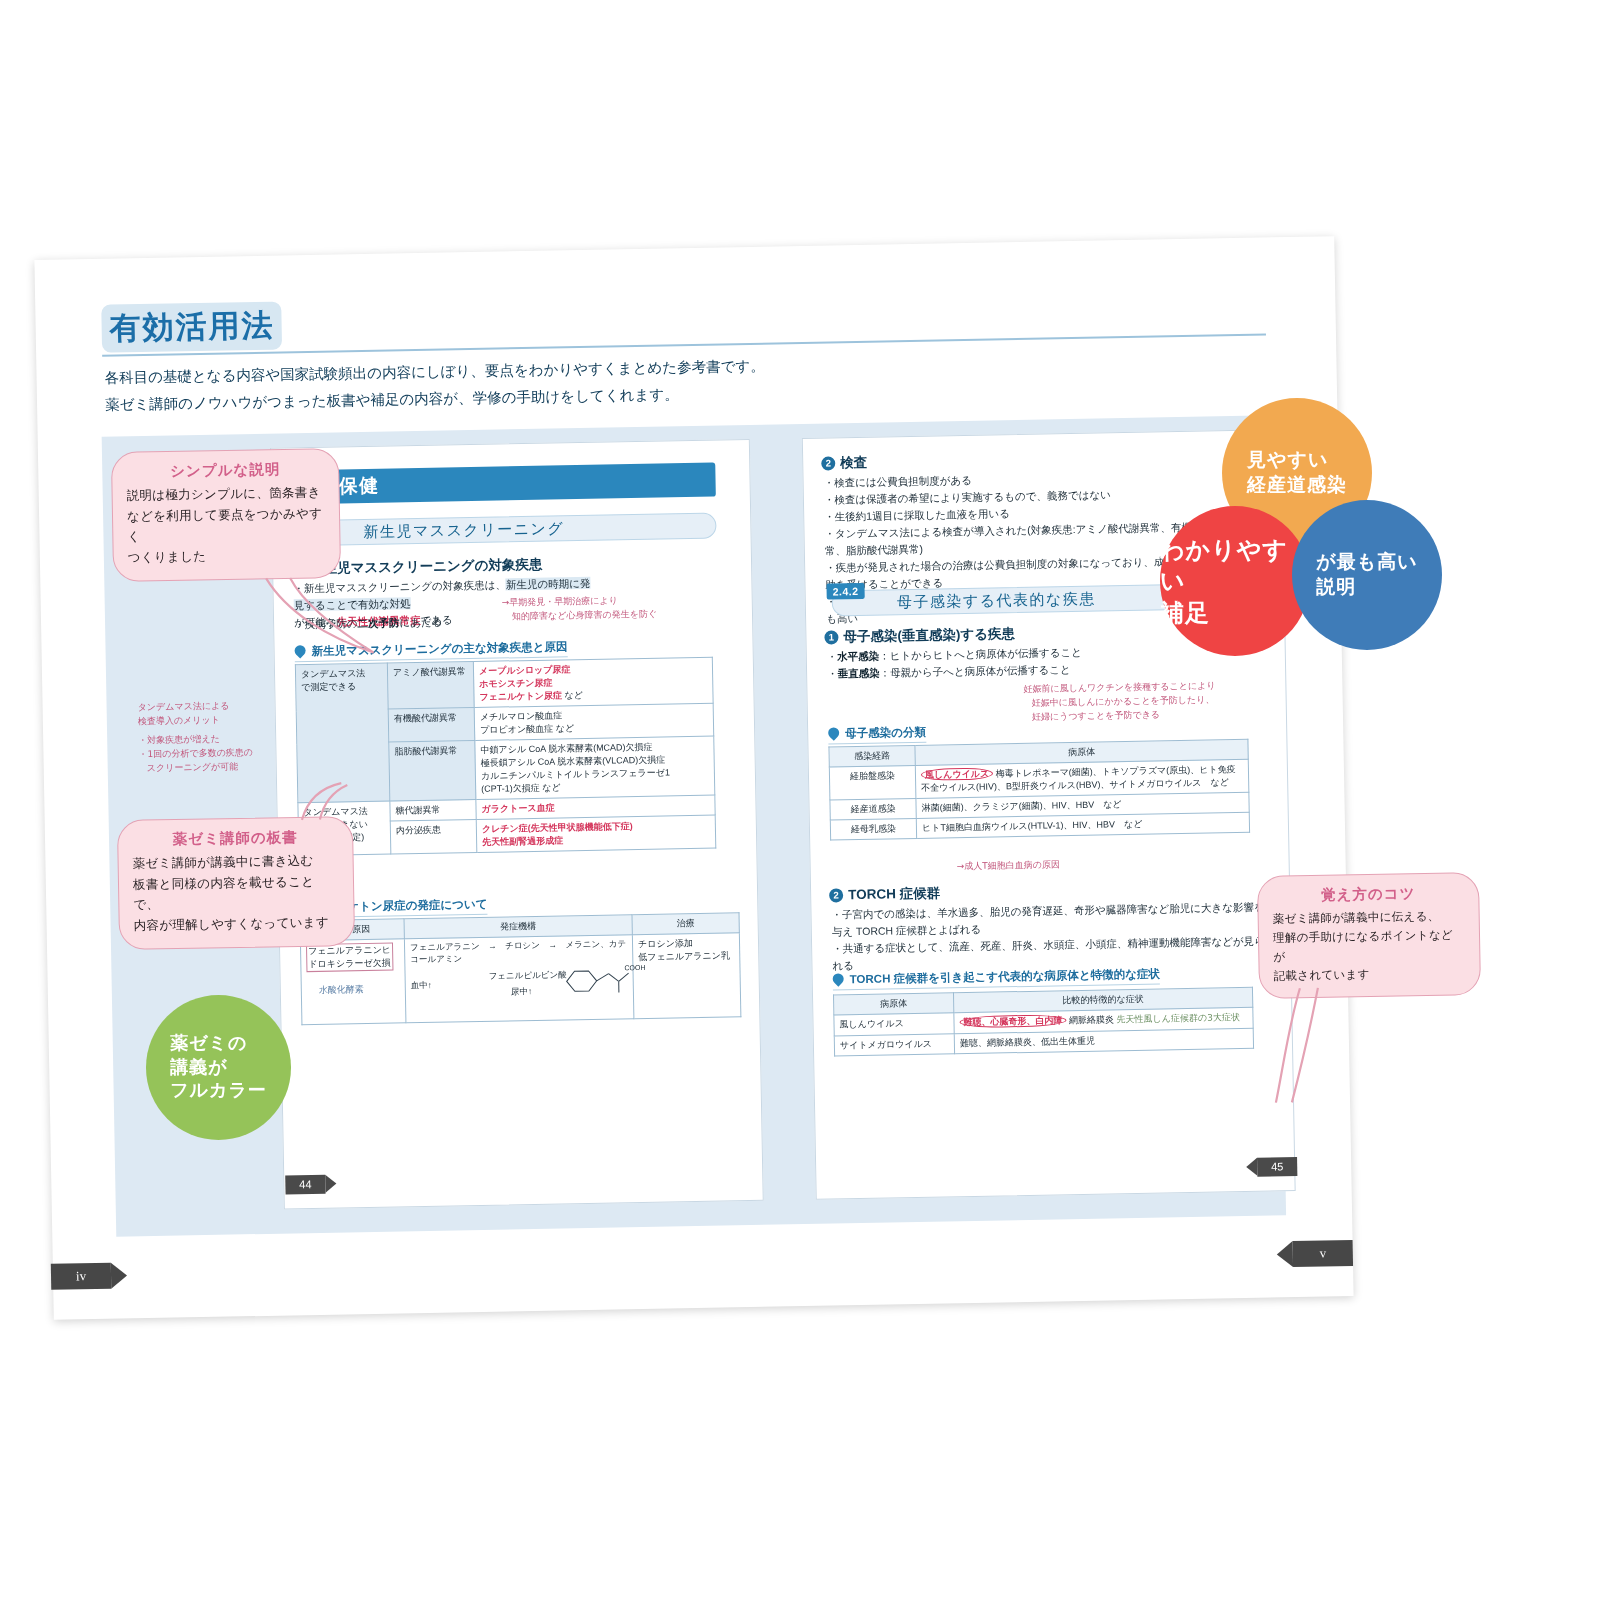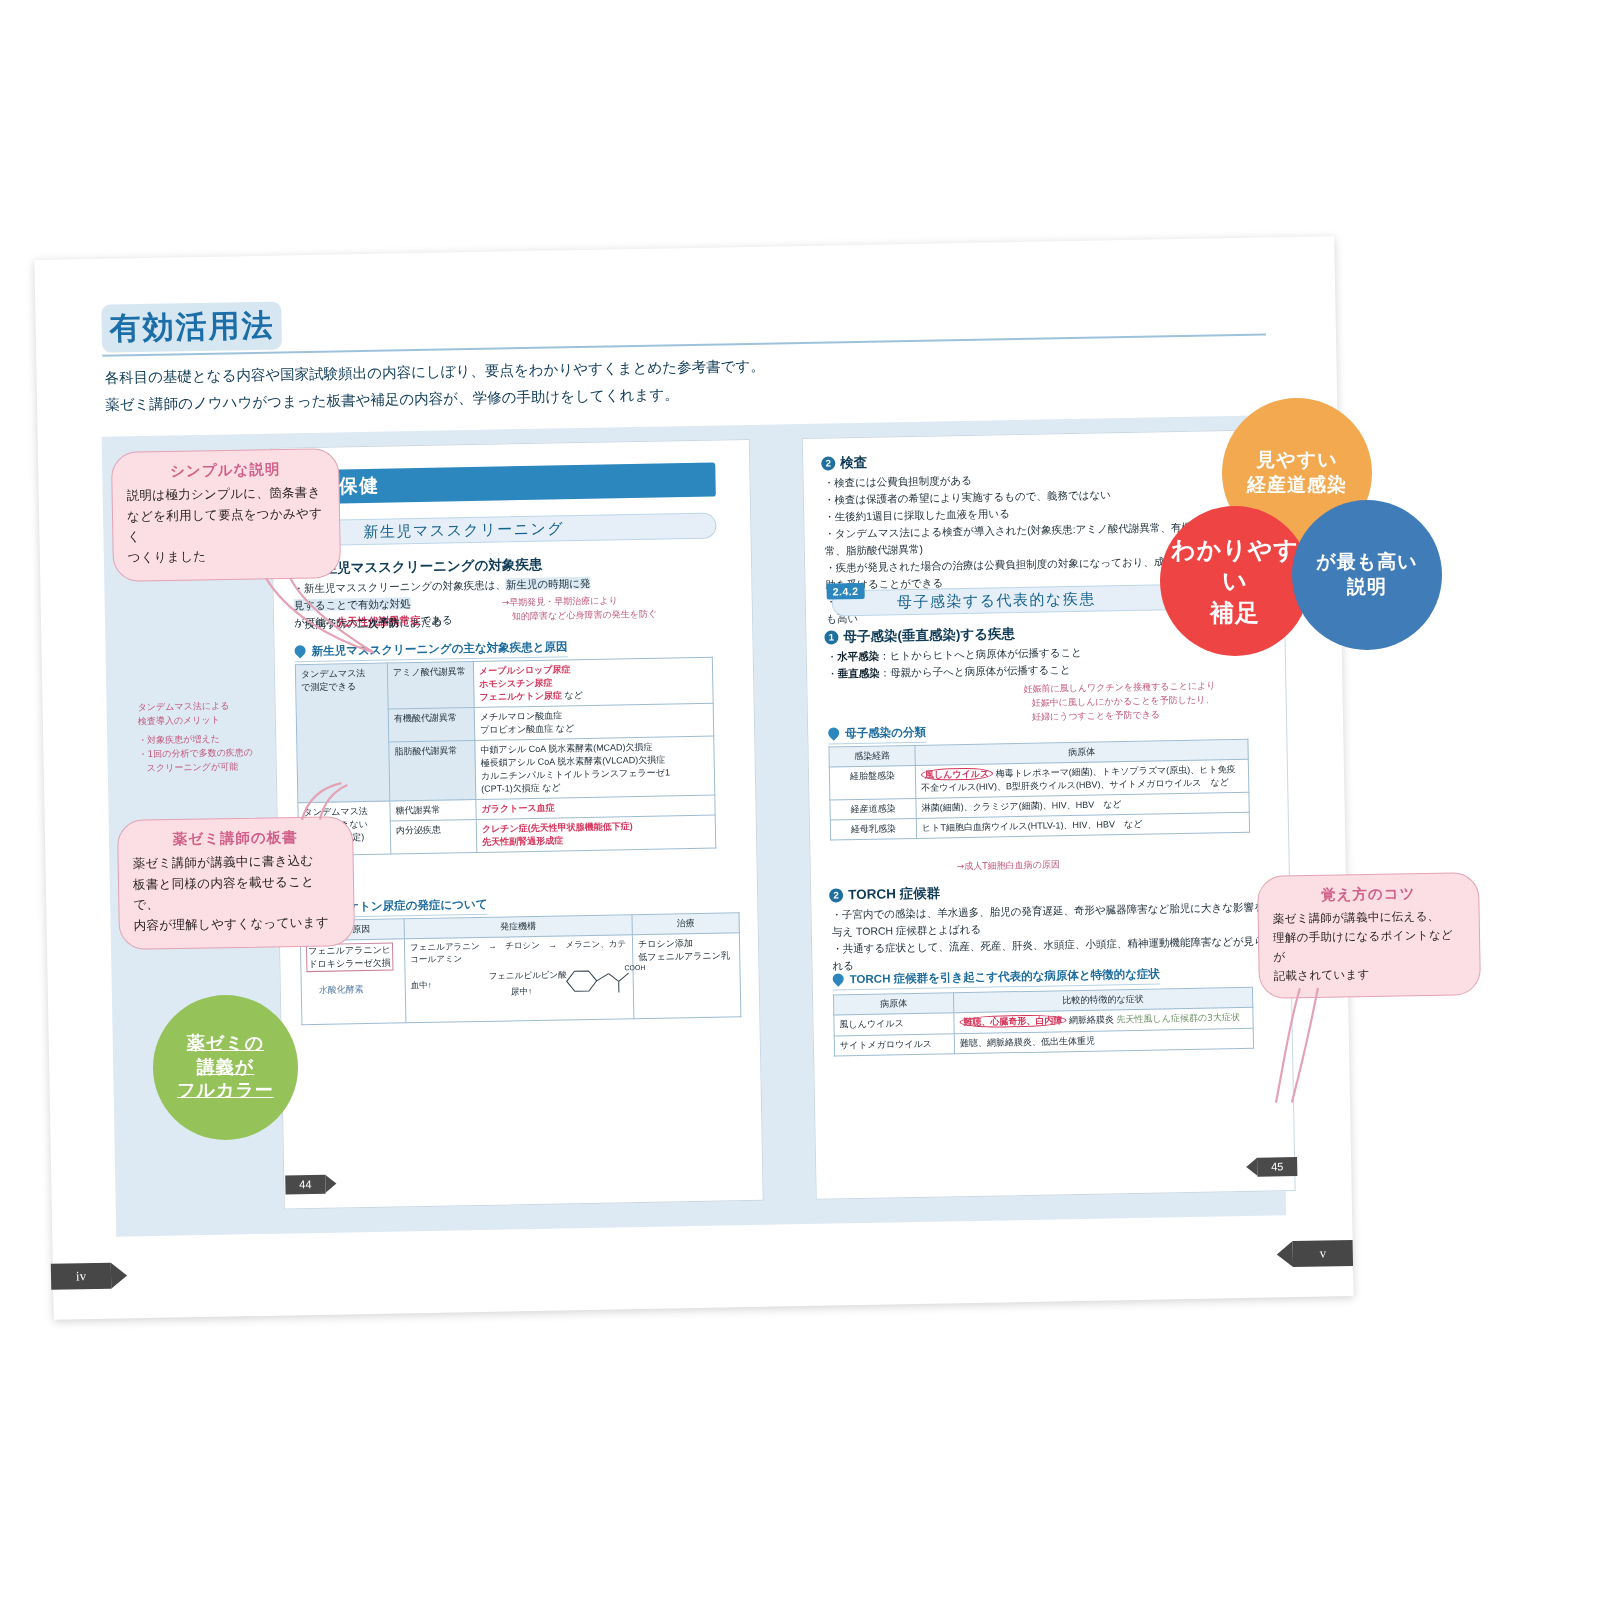--- a/index.html
+++ b/index.html
@@ -136,28 +136,28 @@
     font-family:"DejaVu Sans",sans-serif;
   }
   .sb .b {
     color:#2a2326; font-size:12.5px; line-height:1.65; letter-spacing:.3px;
     font-family:"DejaVu Sans",sans-serif;
   }
 
   
   .circ {
     position:absolute; border-radius:50%;
-    color:#fff; text-align:center; font-weight:700;
+    color:#fff; text-align:left; font-weight:700;
     display:flex; align-items:center; justify-content:center;
     line-height:1.3; letter-spacing:1px;
   }
   #c-orange { width:150px; height:150px; background:#f2a950; left:1222px; top:398px; font-size:19px; z-index:6;}
   #c-pink   { width:150px; height:150px; background:#ef4444; left:1160px; top:506px; font-size:24px; z-index:7;}
   #c-blue   { width:150px; height:150px; background:#3f7cb8; left:1292px; top:500px; font-size:19px; z-index:8;}
-  #c-green  { width:145px; height:145px; background:#95c359; left:153px; top:995px; font-size:18px; z-index:9;text-decoration:underline;}
+  #c-green  { width:145px; height:145px; background:#95c359; left:146px; top:995px; font-size:18px; z-index:9;}
 
   
   .pnum {
     position:absolute; background:#4a4a4a; color:#fff;
     font-size:11px; height:19px; line-height:19px; text-align:center;
     width:40px; z-index:11;
   }
   .pnum.r::after, .pnum.l::before { content:""; position:absolute; top:0;
     width:0; height:0; border-top:9.5px solid transparent; border-bottom:9.5px solid transparent; }
   .pnum.r::after { left:40px; border-left:11px solid #4a4a4a; }

